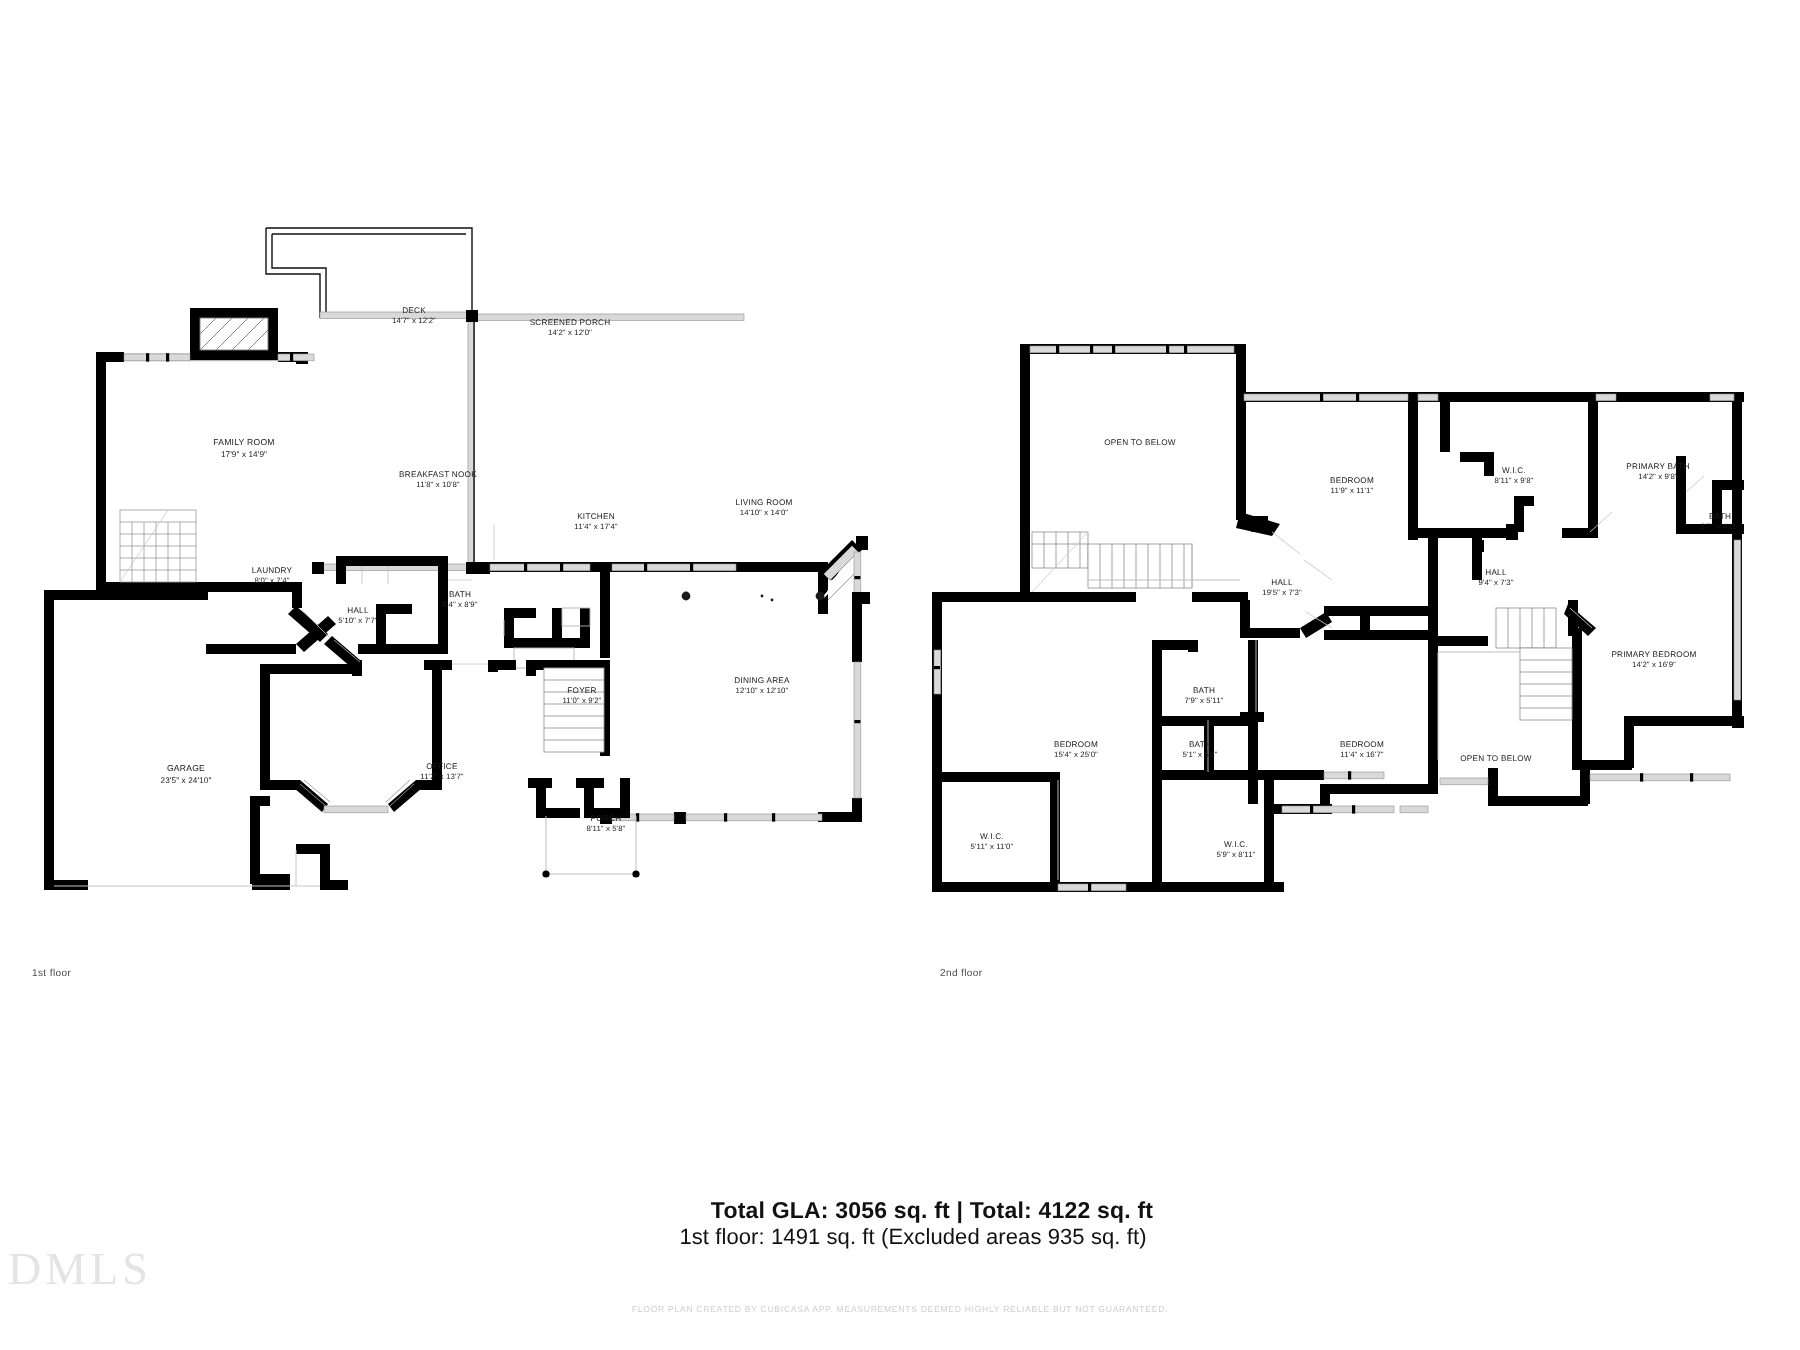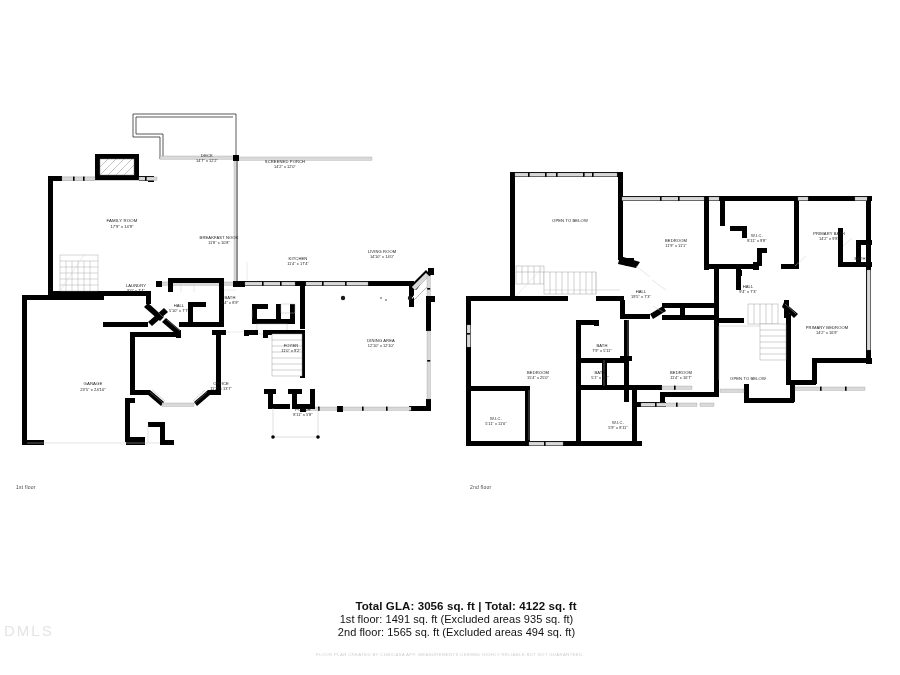--- a/index.html
+++ b/index.html
@@ -76,24 +76,24 @@
     position: absolute;
     left: 0;
     width: 900px;
     text-align: center;
     font-size: 4.3px;
     color: #cfcfcf;
     letter-spacing: 0.35px;
   }
   .watermark {
     position: absolute;
-    font-size: 15px;
+    font-size: 23px;
     color: #e4e4e4;
     letter-spacing: 2px;
-    font-family: Liberation Sans, sans-serif;
+    font-family: Liberation Serif, serif;
   }
 </style>
 </head>
 <body>
 
 <svg id="plan-canvas" viewBox="0 0 900 675" xmlns="http://www.w3.org/2000/svg">
 
   <g>
 
     <g fill="none" stroke="#111" stroke-width="0.7">
@@ -660,18 +660,17 @@
       <span class="rdim">5'9" x 8'11"</span>
     </div>
   </div>
 
 <div class="floor-caption" style="left:16px; top:484px;">1st floor</div>
 <div class="floor-caption" style="left:470px; top:484px;">2nd floor</div>
 
 <div class="summary" style="top:600px;">
   <div class="line1">Total GLA: 3056 sq. ft | Total: 4122 sq. ft</div>
   <div class="line2">1st floor: 1491 sq. ft (Excluded areas 935 sq. ft)</div>
-  <div class="line3">2nd floor: 1565 sq. ft (Excluded areas 494 sq. ft)</div>
 </div>
 
 <div class="disclaimer" style="top:652px;">FLOOR PLAN CREATED BY CUBICASA APP. MEASUREMENTS DEEMED HIGHLY RELIABLE BUT NOT GUARANTEED.</div>
 
 <div class="watermark" style="left:4px; top:622px;">DMLS</div>
 
 </body></html>

